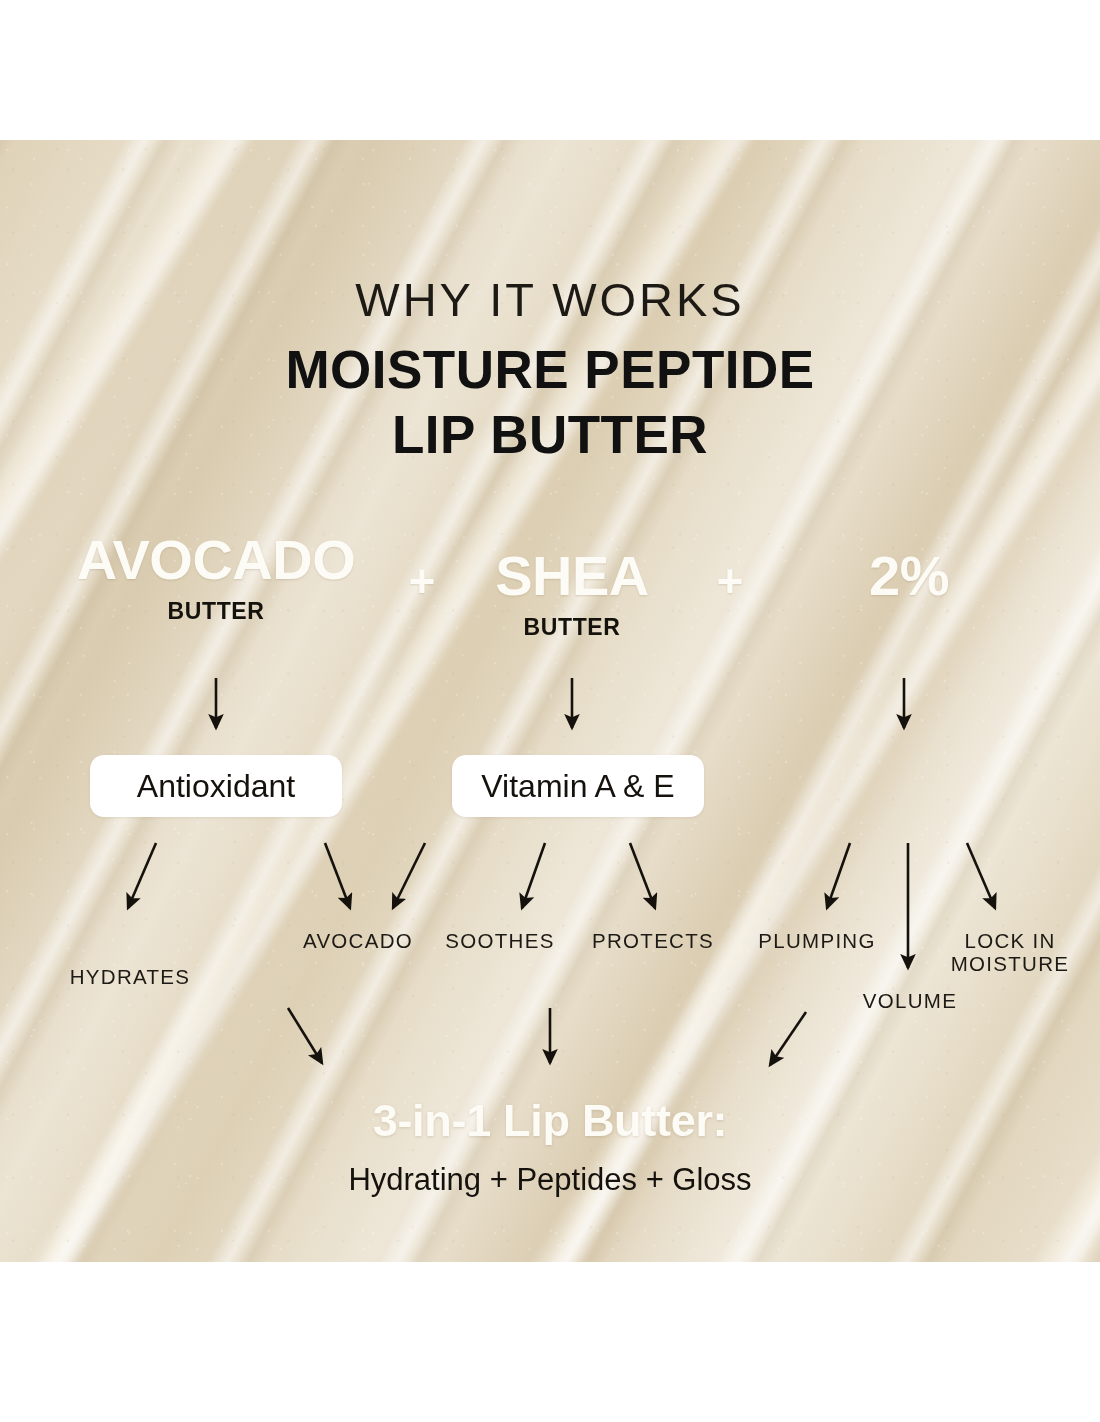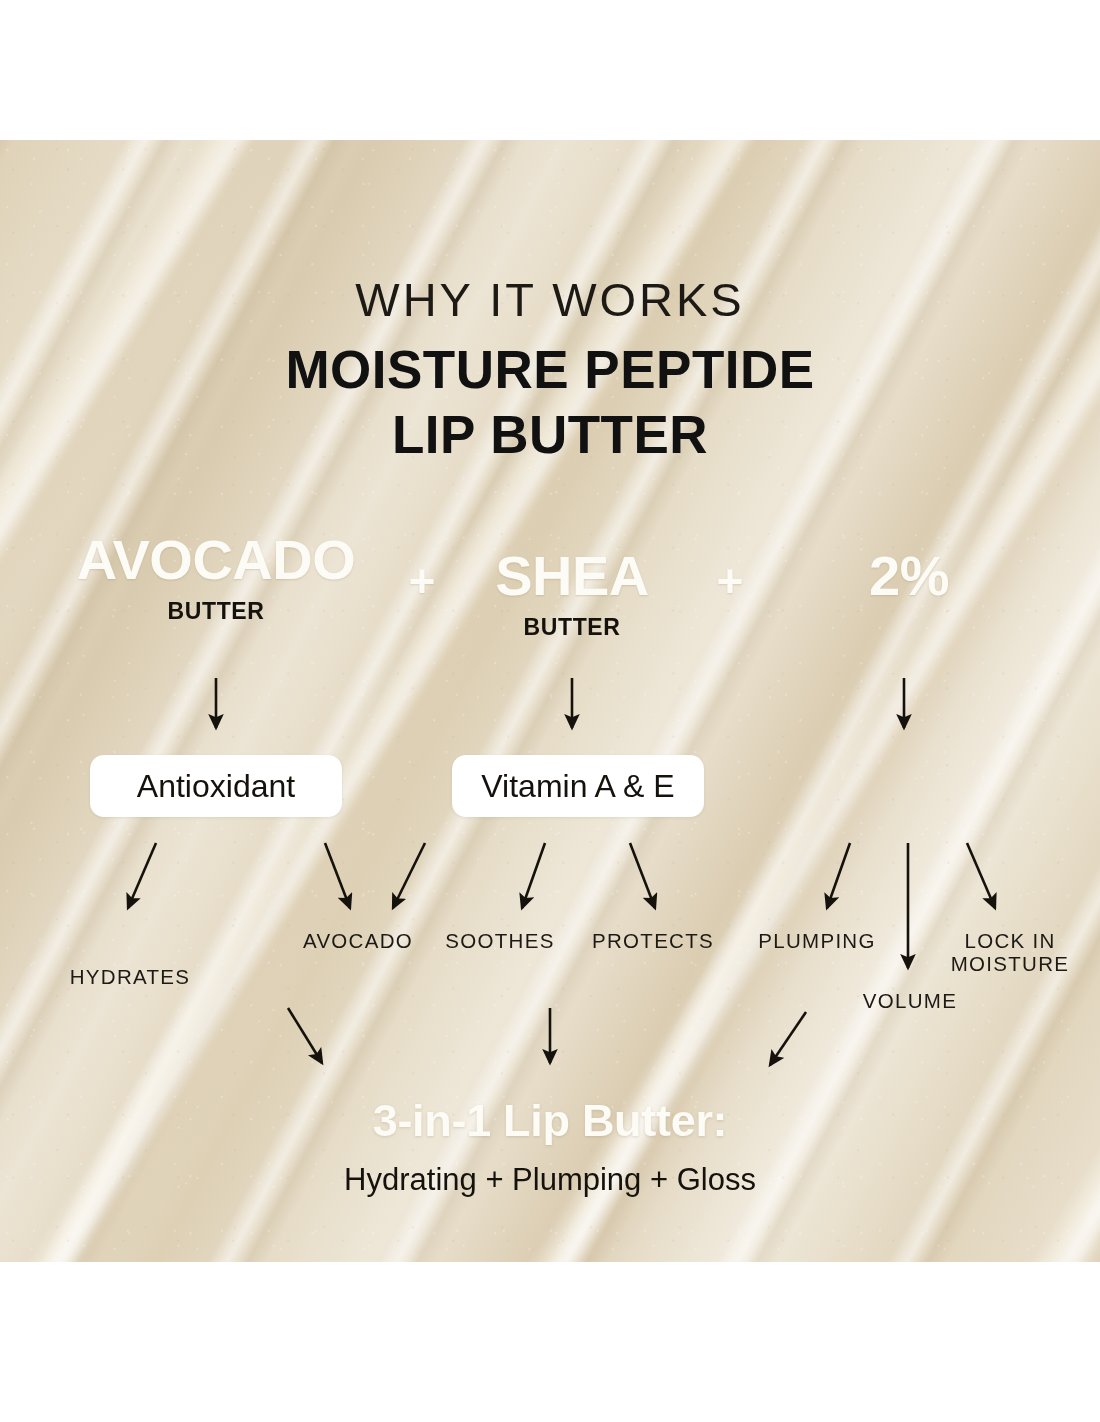--- a/index.html
+++ b/index.html
@@ -241,21 +241,21 @@
     <div class="abs benefit" style="left:40px; top:930px; width:180px;margin-top:36px;">HYDRATES</div>
     <div class="abs benefit" style="left:268px; top:930px; width:180px;">AVOCADO</div>
     <div class="abs benefit" style="left:410px; top:930px; width:180px;">SOOTHES</div>
     <div class="abs benefit" style="left:558px; top:930px; width:190px;">PROTECTS</div>
     <div class="abs benefit" style="left:722px; top:930px; width:190px;">PLUMPING</div>
     <div class="abs benefit" style="left:930px; top:930px; width:160px; white-space:pre-line;">LOCK IN
 MOISTURE</div>
     <div class="abs benefit" style="left:820px; top:990px; width:180px;">VOLUME</div>
 
     <div class="abs ctr" id="final-title">3-in-1 Lip Butter:</div>
-    <div class="abs ctr" id="final-sub">Hydrating + Plumping + Gloss</div>
+    <div class="abs ctr" id="final-sub">Hydrating + Peptides + Gloss</div>
 
     <svg class="arrows" viewBox="0 0 1100 1422">
       <defs>
         <marker id="ah" markerWidth="7" markerHeight="7" refX="5.4" refY="3" orient="auto" markerUnits="strokeWidth">
           <path d="M0,0 L6.4,3 L0,6 L1.3,3 z" fill="#15120d"></path>
         </marker>
       </defs>
       <g stroke="#15120d" stroke-width="2.6" fill="none" marker-end="url(#ah)">
 
         <line x1="216" y1="678" x2="216" y2="728"></line>

